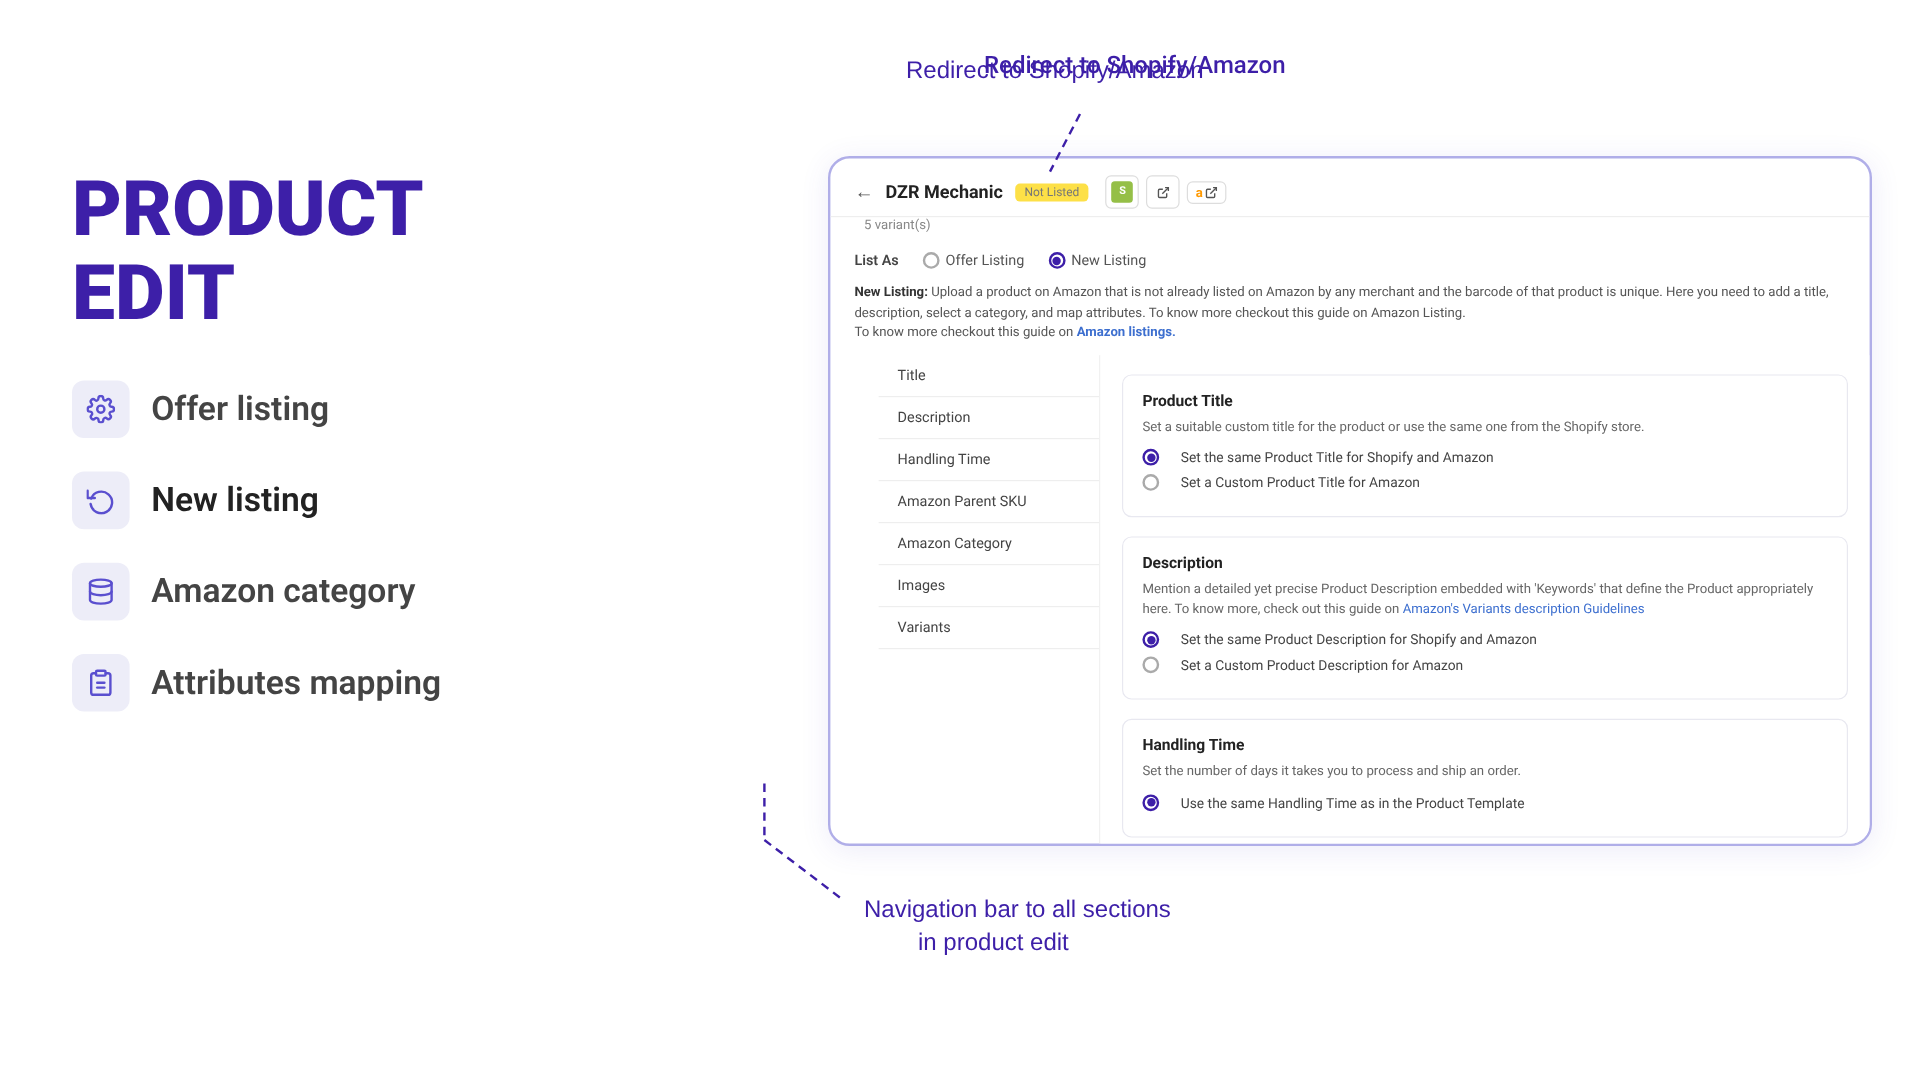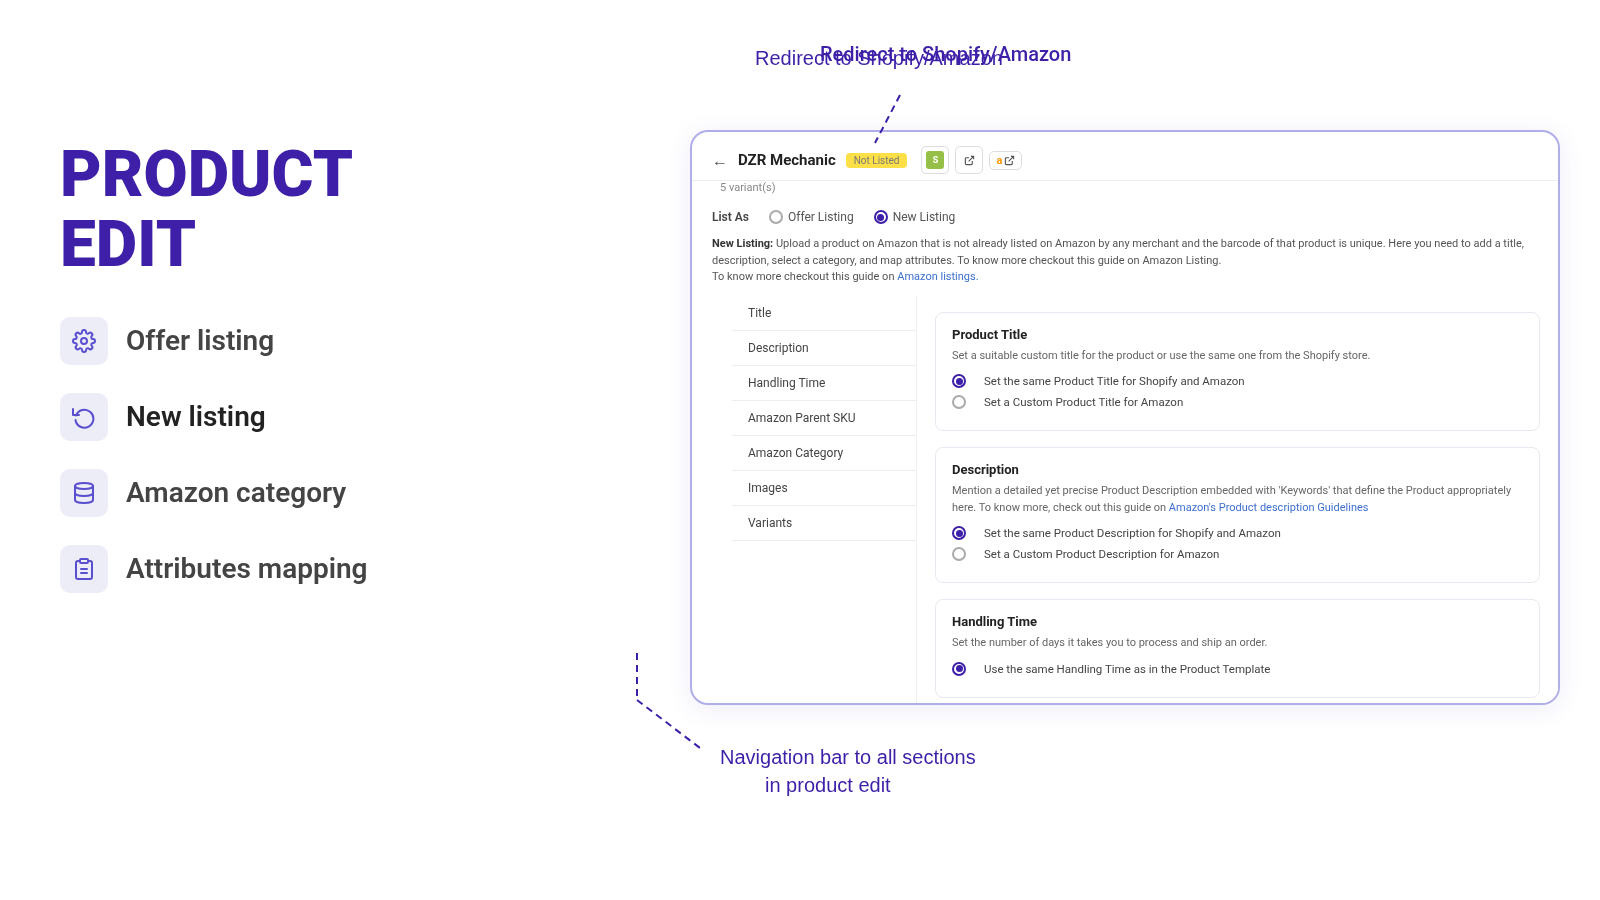--- a/index.html
+++ b/index.html
@@ -226,20 +226,21 @@
     }
 
     .info-text strong {
       font-weight: 700;
       color: #333;
     }
 
     .info-text a {
       color: #3d6fcf;
       text-decoration: none;
+      font-weight: bold;
     }
 
     
     .main-content {
       display: flex;
       height: calc(100% - 130px);
       padding-left: 40px;
     }
 
     
@@ -478,21 +479,21 @@
         <div class="section-radio-option">
           <div class="section-radio-circle"></div>
           <span>Set a Custom Product Title for Amazon</span>
         </div>
       </div>
 
       <div class="section-card">
         <div class="section-card-title">Description</div>
         <div class="section-card-desc">
           <span>Mention a detailed yet precise Product Description embedded with 'Keywords' that define the Product appropriately here. To know more, check out this guide on </span>
-          <a href="#">Amazon's Product description Guidelines</a>
+          <a href="#">Amazon's Variants description Guidelines</a>
         </div>
         <div class="section-radio-option">
           <div class="section-radio-circle selected"></div>
           <span>Set the same Product Description for Shopify and Amazon</span>
         </div>
         <div class="section-radio-option">
           <div class="section-radio-circle"></div>
           <span>Set a Custom Product Description for Amazon</span>
         </div>
       </div>

